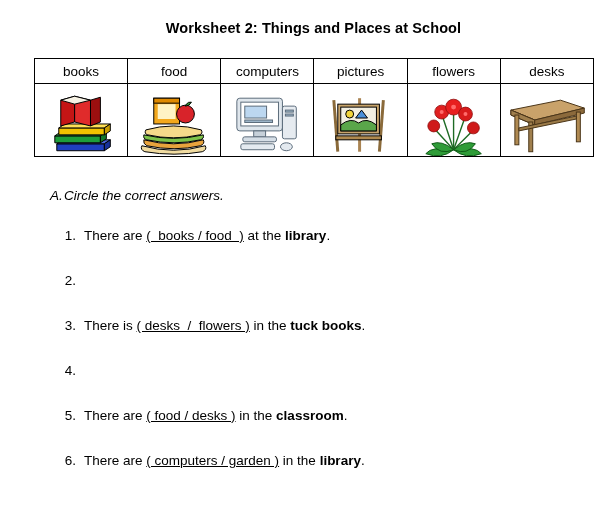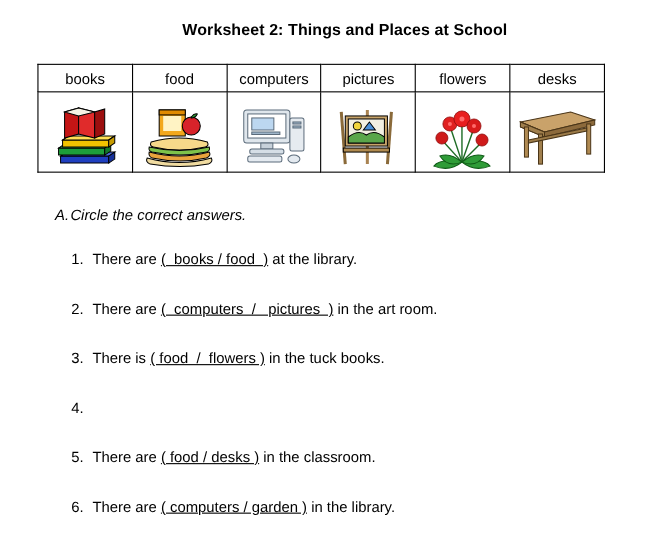--- a/index.html
+++ b/index.html
@@ -31,21 +31,21 @@
     text-align: center;
     font-size: 14.5px;
     font-weight: bold;
     letter-spacing: 0.1px;
   }
   
   .pic-table {
     position: absolute;
     left: 22px;
     top: 58px;
-    width: 516px;
+    width: 560px;
     border-collapse: collapse;
     table-layout: fixed;
   }
   .pic-table th, .pic-table td {
     border: 1px solid #000000;
     padding: 0;
   }
   .pic-table th {
     height: 24px;
     font-size: 13.5px;
@@ -96,21 +96,21 @@
     flex: none;
   }
   .qtext {
     white-space: nowrap;
   }
   .choice {
     text-decoration: underline;
     white-space: pre;
   }
   .bold {
-    font-weight: normal;
+    font-weight: bold;
     text-align: center;
   }
 </style>
 </head>
 <body>
 
 <div class="page">
 
   <div class="worksheet-title">Worksheet 2: Things and Places at School</div>
 
@@ -242,26 +242,25 @@
 
   <div class="qlist">
 
     <div class="qrow">
       <span class="qnum">1.</span>
       <span class="qtext"><span>There are </span><span class="choice">(  books / food  )</span><span> at the </span><span class="bold">library</span><span>.</span></span>
     </div>
 
     <div class="qrow">
       <span class="qnum">2.</span>
-      <span class="qtext"><span>There are </span><span class="choice">(  computers  /   pictures  )</span><span> in the </span><span class="bold">art room</span><span>.</span></span>
     </div>
 
     <div class="qrow">
       <span class="qnum">3.</span>
-      <span class="qtext"><span>There is </span><span class="choice">( food  /  flowers )</span><span> in the </span><span class="bold">tuck books</span><span>.</span></span>
+      <span class="qtext"><span>There is </span><span class="choice">( desks  /  flowers )</span><span> in the </span><span class="bold">tuck books</span><span>.</span></span>
     </div>
 
     <div class="qrow">
       <span class="qnum">4.</span>
     </div>
 
     <div class="qrow">
       <span class="qnum">5.</span>
       <span class="qtext"><span>There are </span><span class="choice">( food / desks )</span><span> in the </span><span class="bold">classroom</span><span>.</span></span>
     </div>

